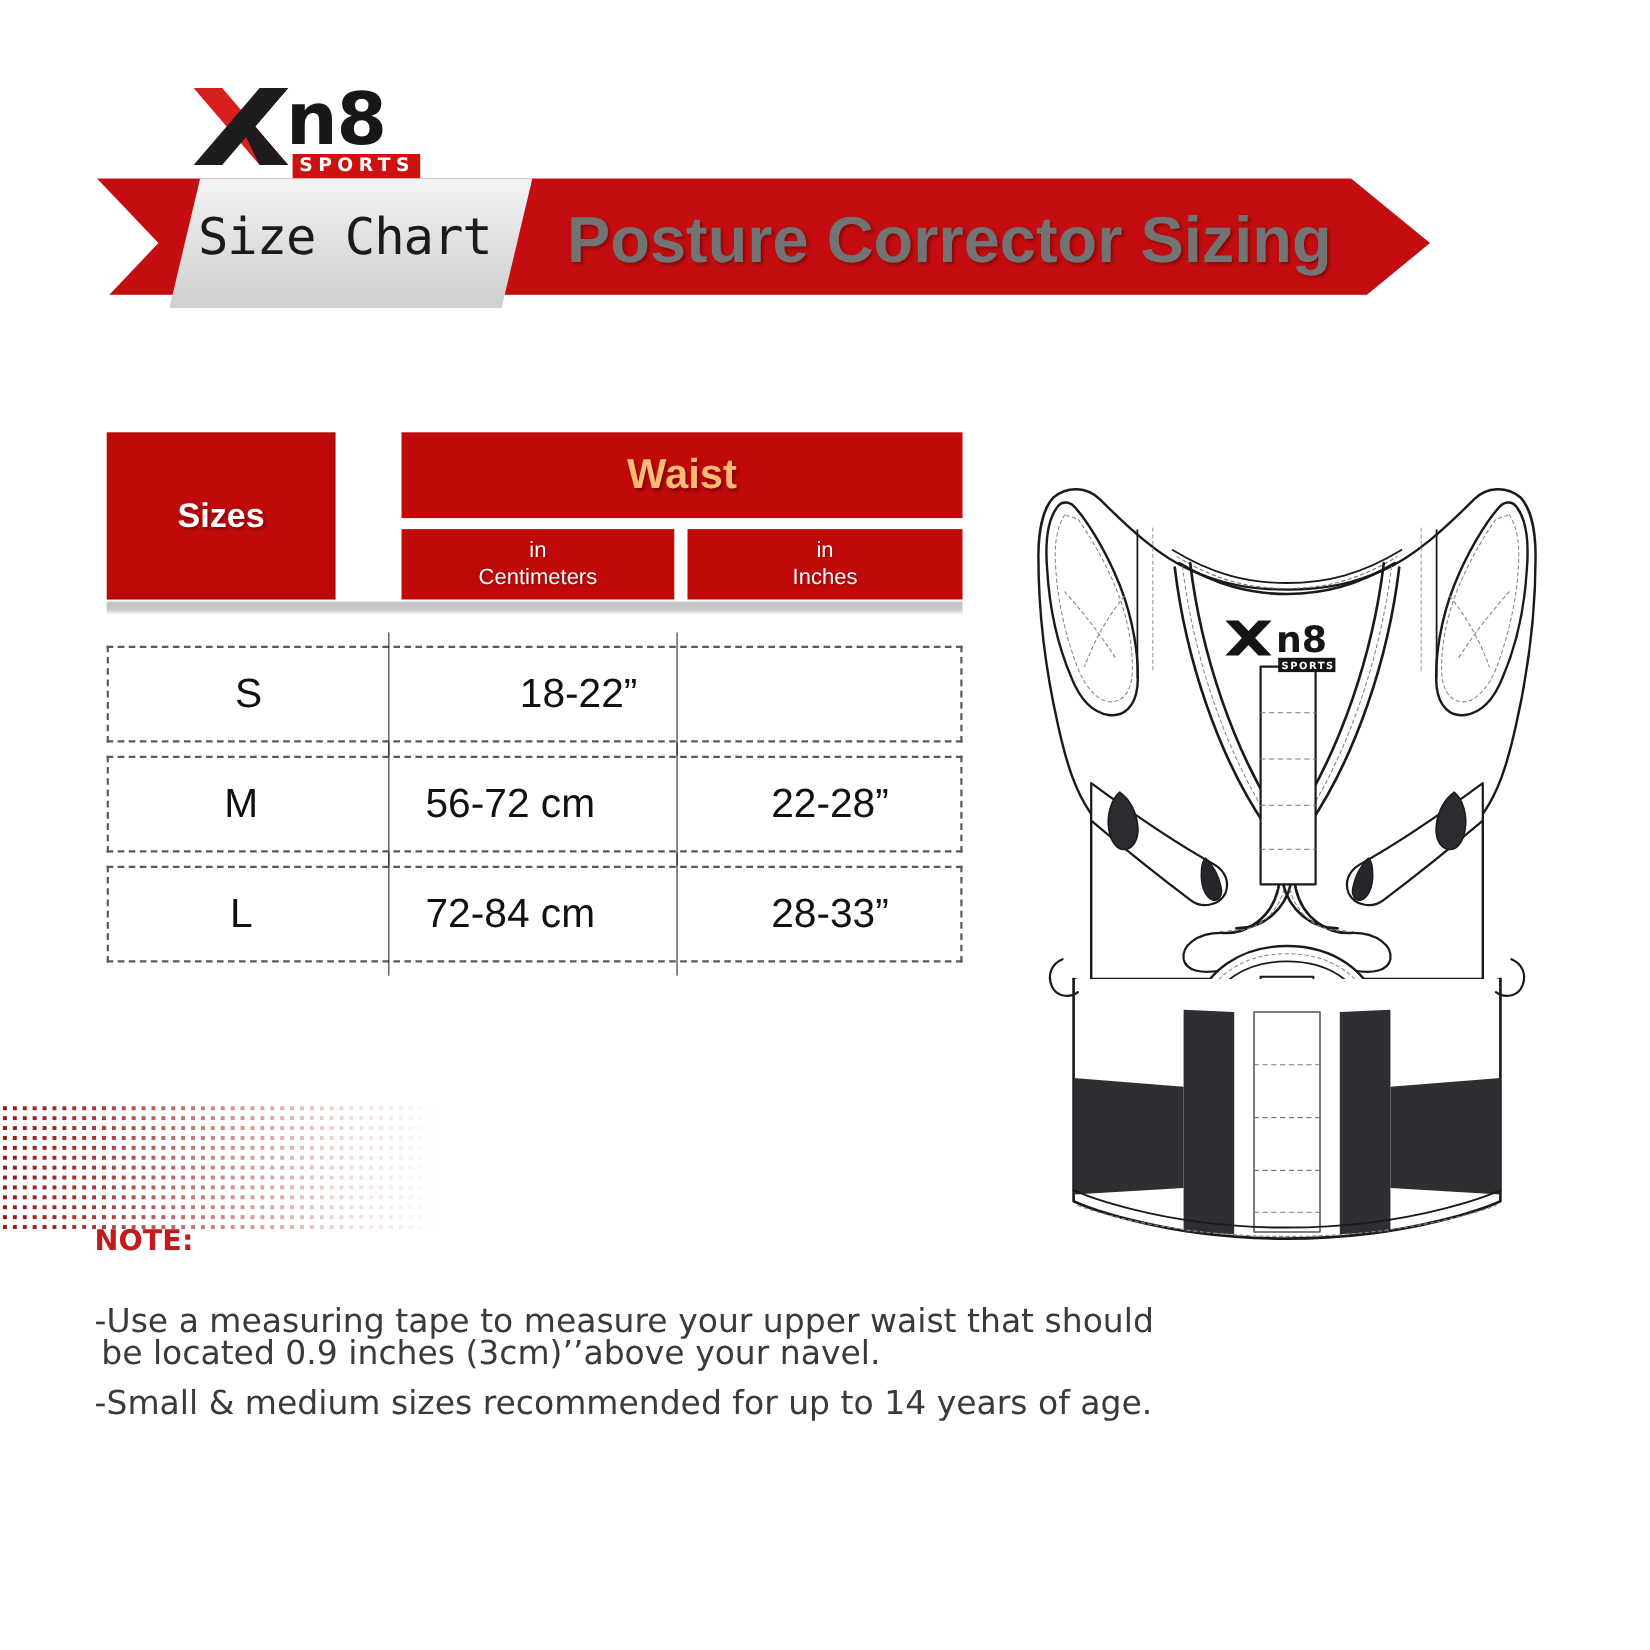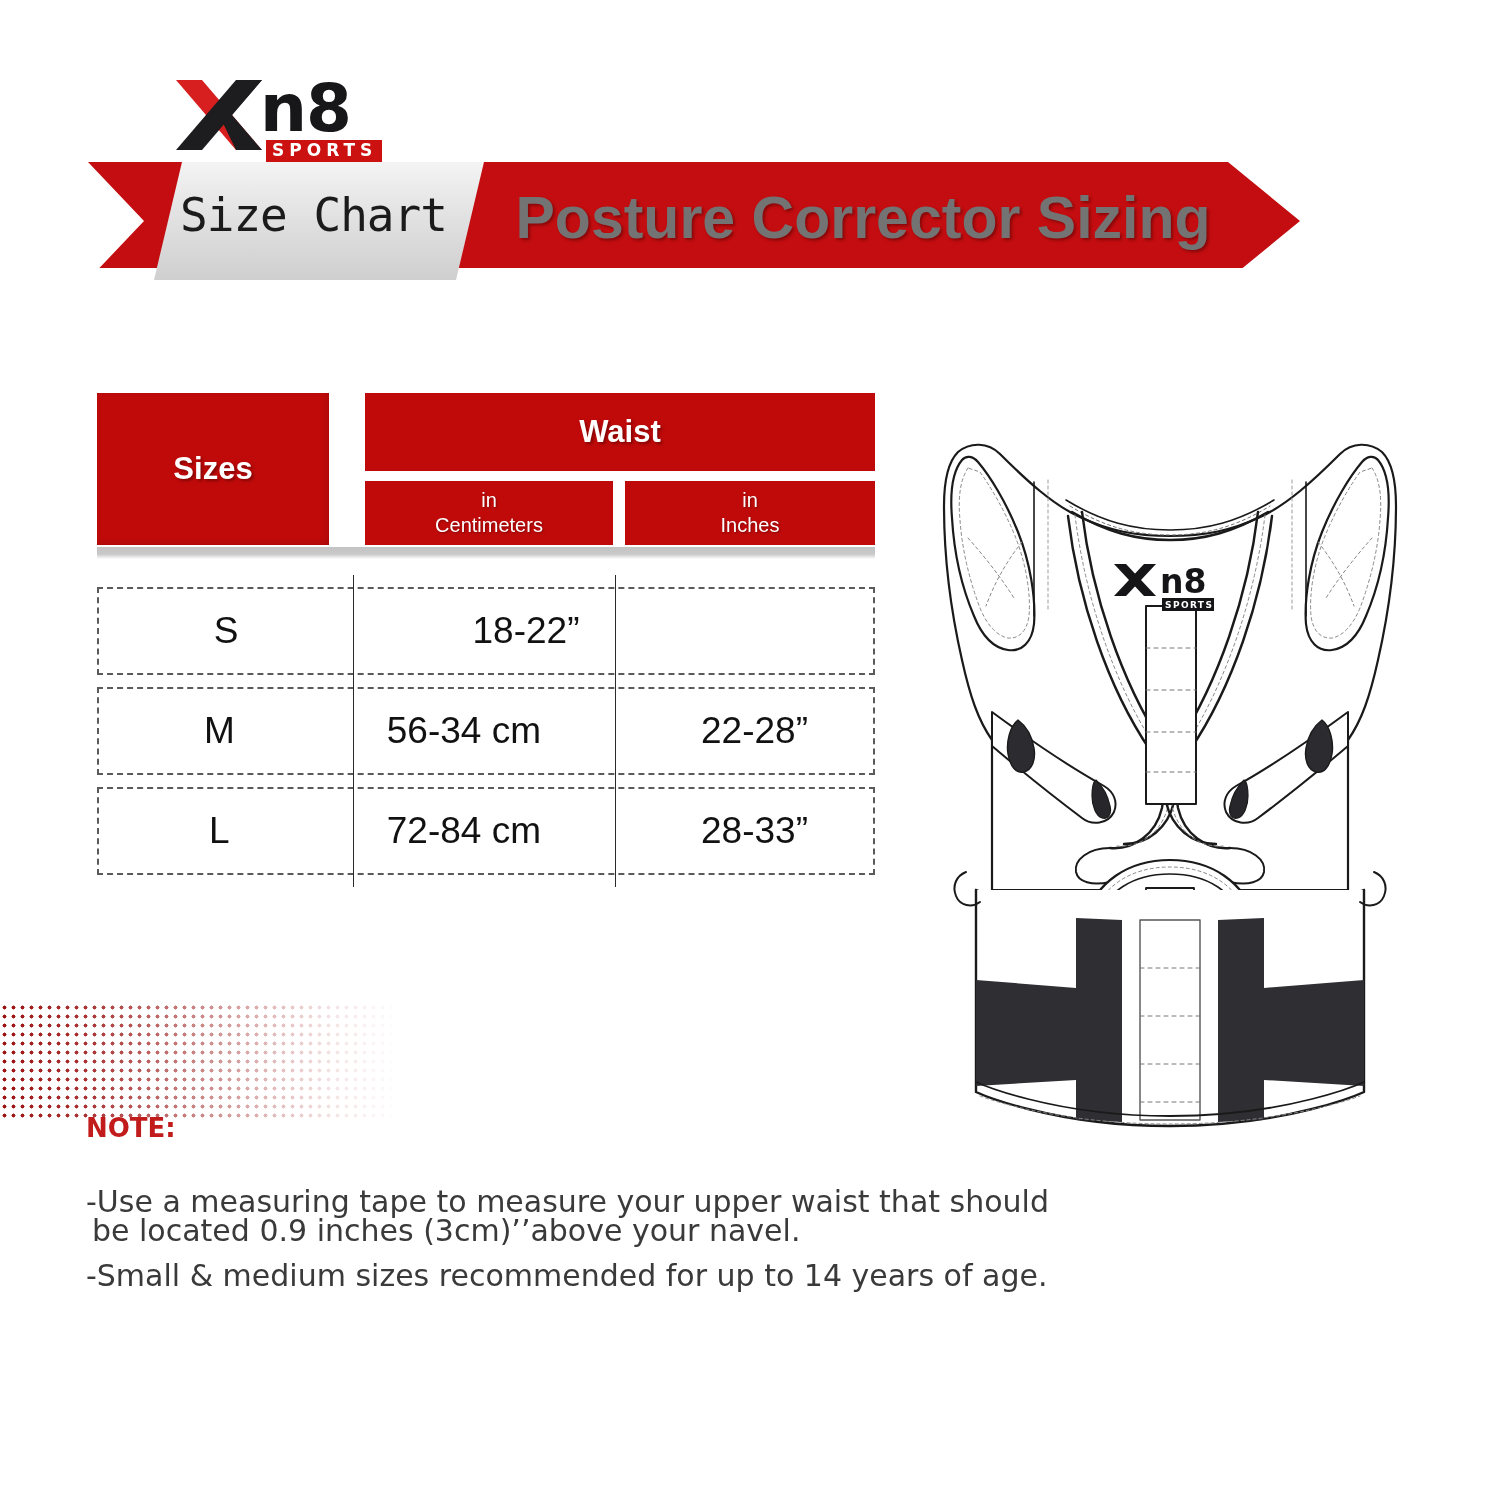--- a/index.html
+++ b/index.html
@@ -67,32 +67,32 @@
     letter-spacing:0px;
     text-shadow:2px 2px 3px rgba(60,0,0,.45);
     white-space:nowrap;
   }
 
   
   #table{ position:absolute; left:97px; top:393px; width:778px; }
 
   .thead{ position:relative; height:158px; }
   .th-sizes{
-    position:absolute; left:0; top:0; width:232px; height:152px;
+    position:absolute; left:0; top:0; width:208px; height:152px;
     background:#c00a0a; color:#fff;
     display:flex; align-items:center; justify-content:center;
     font-size:31px; font-weight:bold;
     text-shadow:2px 2px 3px rgba(70,0,0,.5);
     box-shadow:inset -2px -2px 6px rgba(0,0,0,.12);
   }
   .th-waist{
     position:absolute; left:268px; top:0; width:510px; height:78px;
-    background:#c00a0a; color:#ffffff;
+    background:#c00a0a; color:#fdba74;
     display:flex; align-items:center; justify-content:center;
-    font-size:31px; font-weight:bold;
+    font-size:38px; font-weight:bold;
     text-shadow:2px 2px 3px rgba(70,0,0,.5);
   }
   .th-cm{
     position:absolute; left:268px; top:88px; width:248px; height:64px;
     background:#c00a0a; color:#fff;
     display:flex; flex-direction:column; align-items:center; justify-content:center;
     font-size:20px; line-height:25px;
     text-shadow:1px 1px 2px rgba(70,0,0,.5);
   }
   .th-in{
@@ -199,21 +199,21 @@
       <div class="vline v1"></div>
       <div class="vline v2"></div>
       <div class="cell c-size">S</div>
       <div class="cell c-in">18-22”</div>
     </div>
 
     <div class="trow">
       <div class="vline v1"></div>
       <div class="vline v2"></div>
       <div class="cell c-size">M</div>
-      <div class="cell c-cm">56-34 cm</div>
+      <div class="cell c-cm">56-72 cm</div>
       <div class="cell c-in">22-28”</div>
     </div>
 
     <div class="trow">
       <div class="vline v1"></div>
       <div class="vline v2"></div>
       <div class="cell c-size">L</div>
       <div class="cell c-cm">72-84 cm</div>
       <div class="cell c-in">28-33”</div>
     </div>

